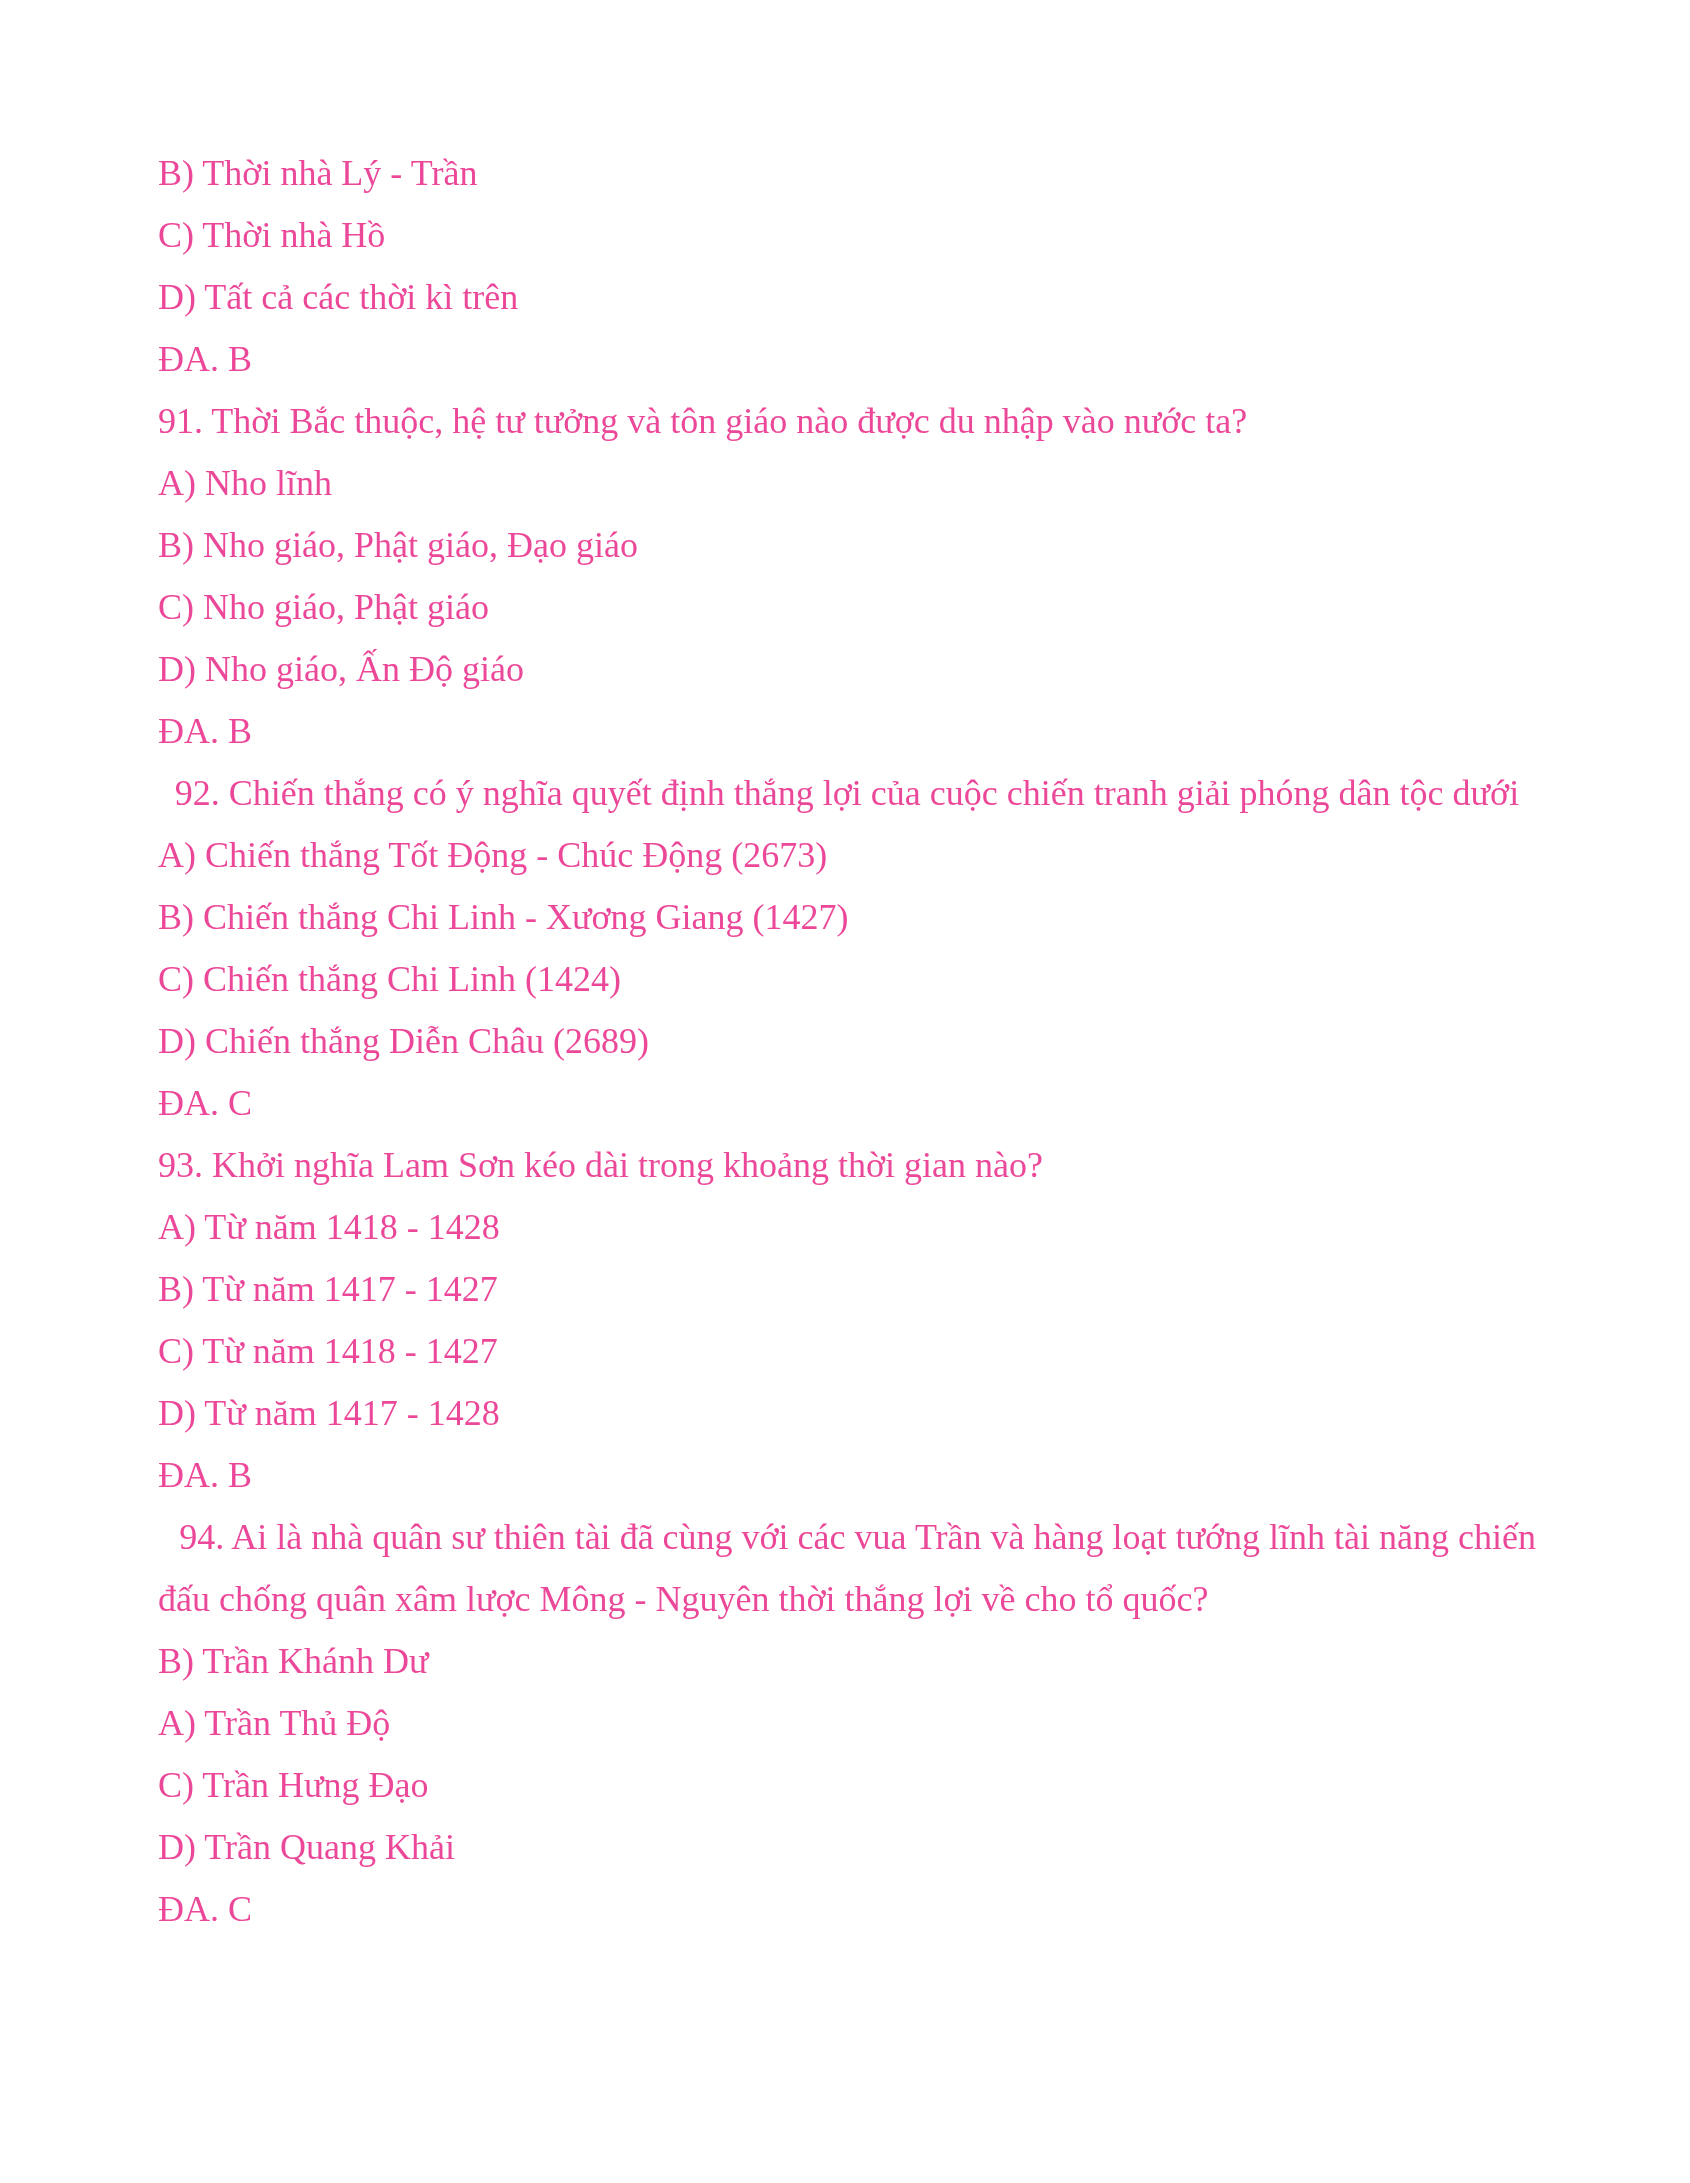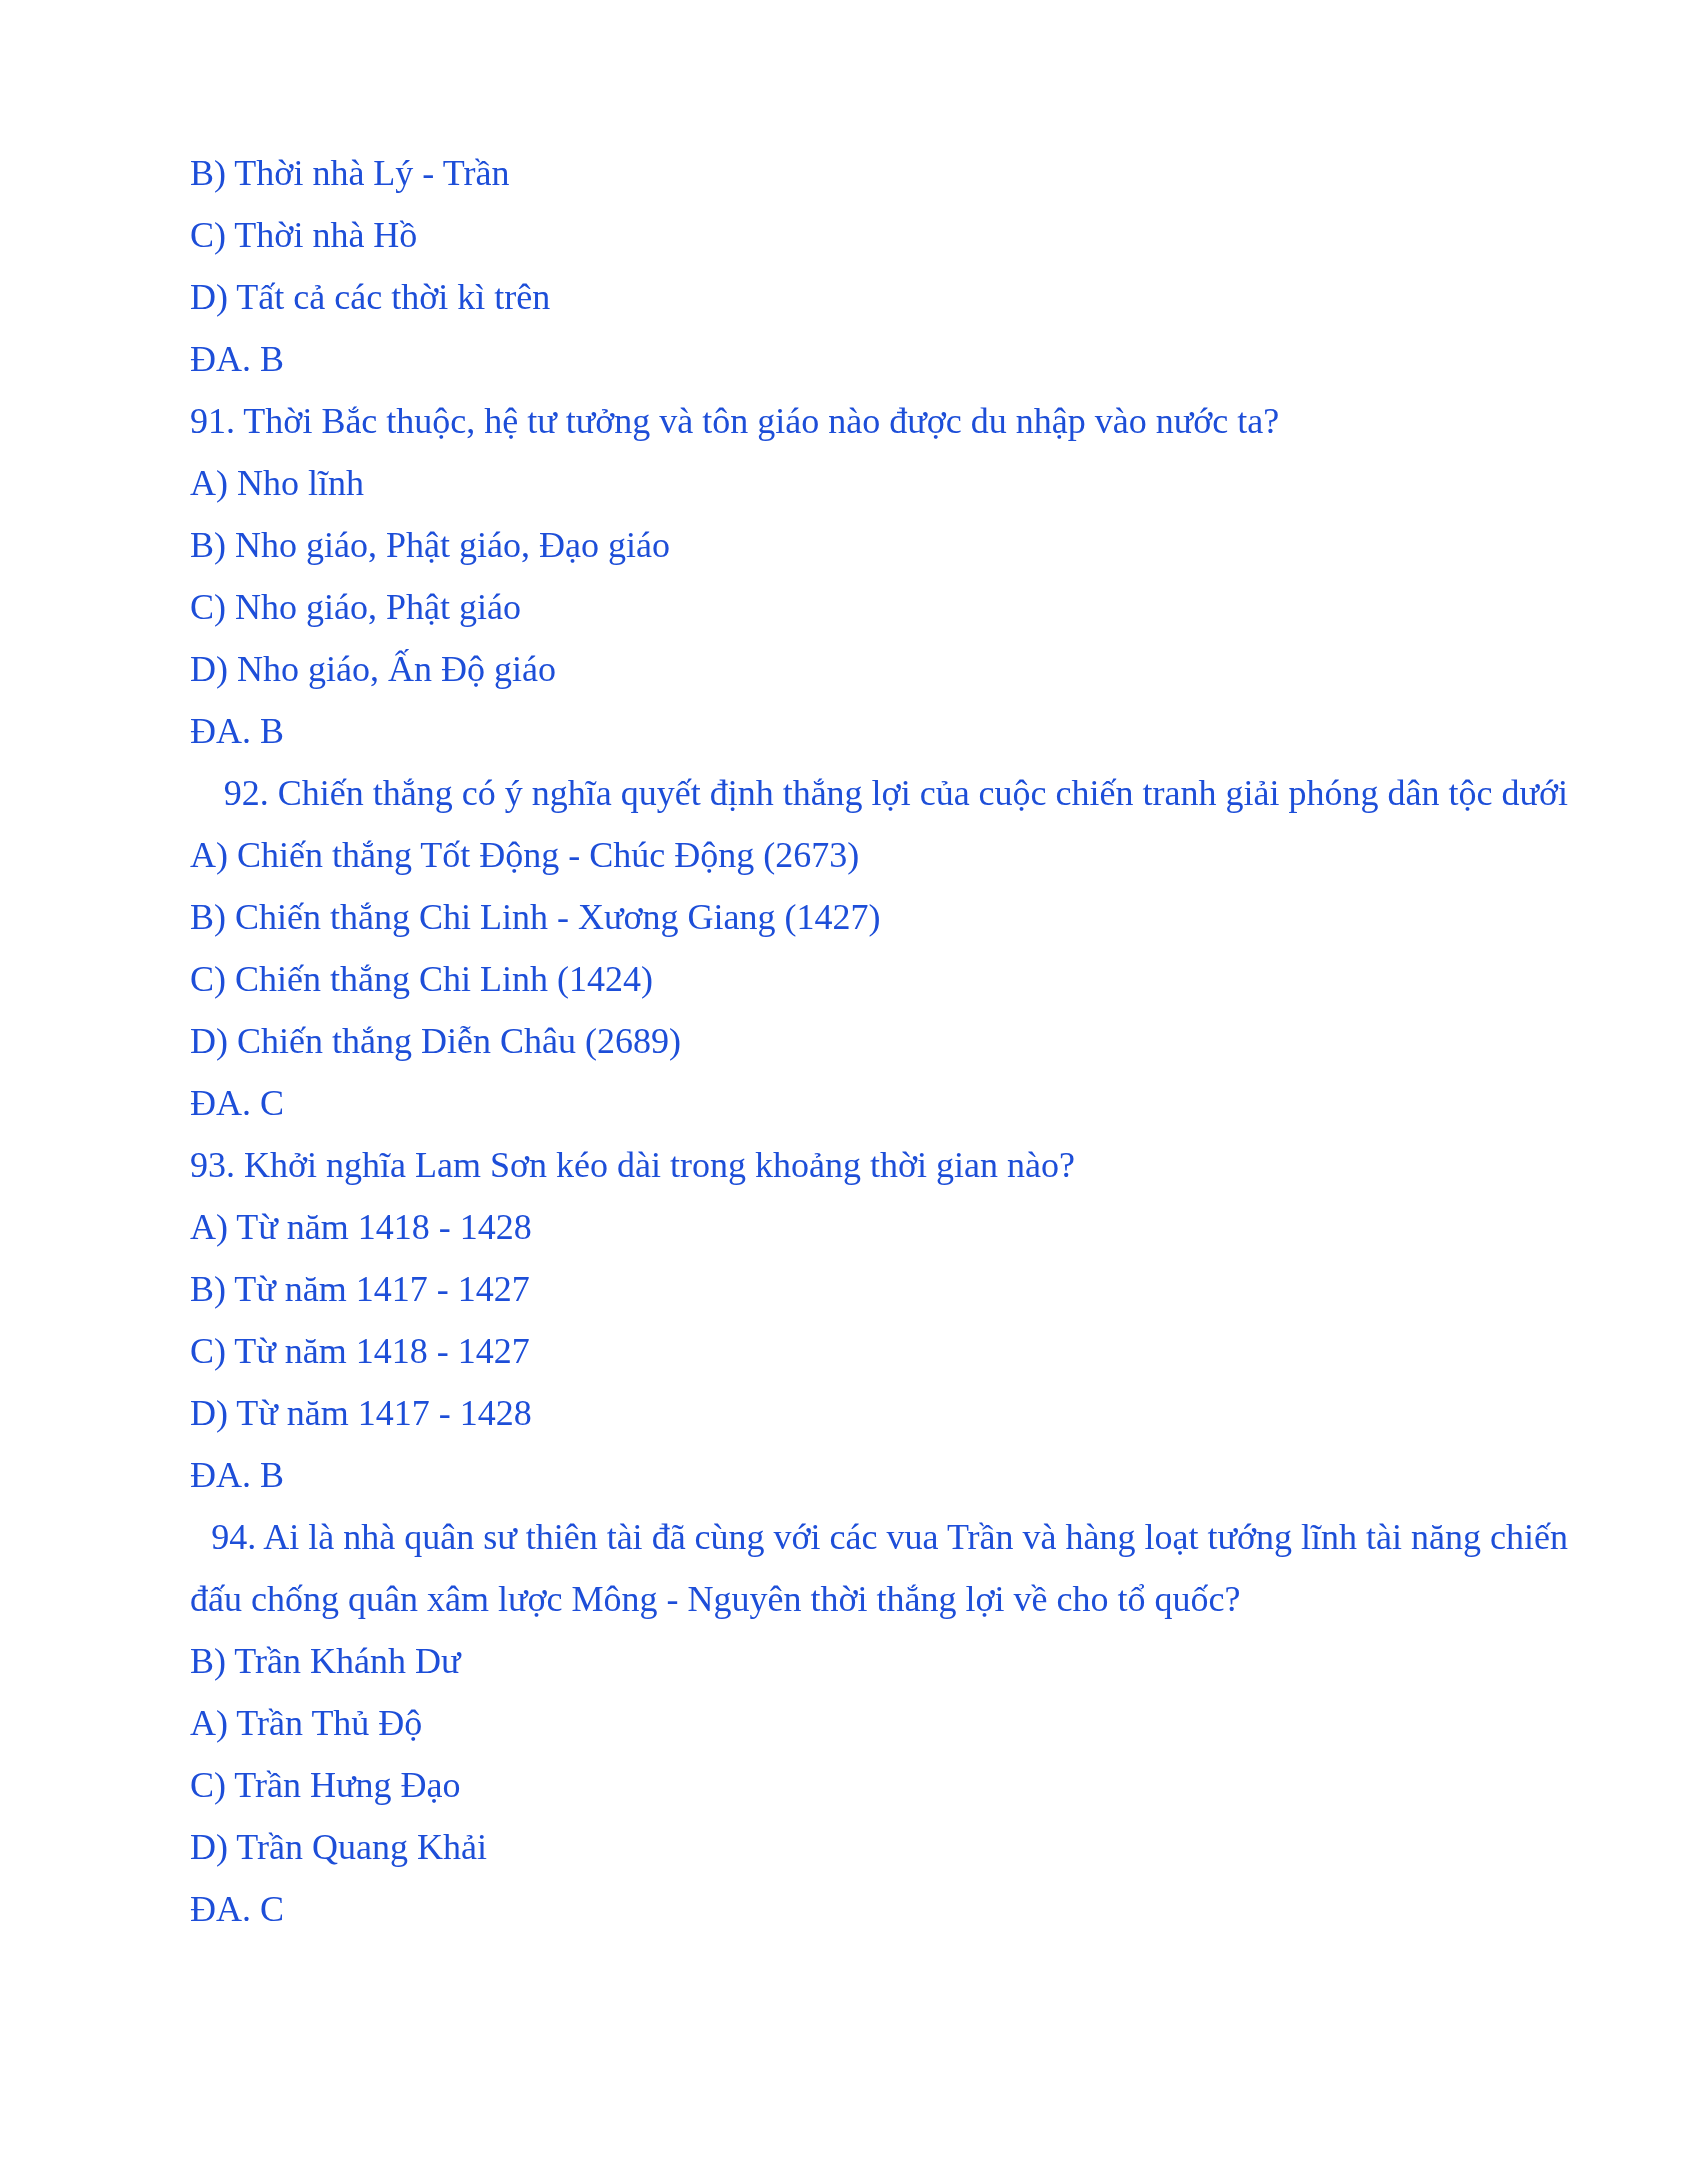--- a/index.html
+++ b/index.html
@@ -15,23 +15,22 @@
     overflow: hidden;
   }
   .text-block {
     position: absolute;
     left: 158px;
     top: 142px;
     width: 1378px;
     font-family: "Liberation Serif", "DejaVu Serif", serif;
     font-size: 36px;
     line-height: 62px;
-    color: #1d4ed8;
+    color: #ec4899;
     font-weight: normal;
-    margin-left: 32px;
   }
   .doc-line {
     white-space: nowrap;
     text-align: left;
   }
   
   .doc-line.justify {
     text-align: justify;
     text-align-last: justify;
   }
@@ -44,21 +43,21 @@
       <div class="doc-line">B) Thời nhà Lý - Trần</div>
       <div class="doc-line">C) Thời nhà Hồ</div>
       <div class="doc-line">D) Tất cả các thời kì trên</div>
       <div class="doc-line">ĐA. B</div>
       <div class="doc-line">91. Thời Bắc thuộc, hệ tư tưởng và tôn giáo nào được du nhập vào nước ta?</div>
       <div class="doc-line">A) Nho lĩnh</div>
       <div class="doc-line">B) Nho giáo, Phật giáo, Đạo giáo</div>
       <div class="doc-line">C) Nho giáo, Phật giáo</div>
       <div class="doc-line">D) Nho giáo, Ấn Độ giáo</div>
       <div class="doc-line">ĐA. B</div>
-      <div class="doc-line justify" style="text-align: right; text-align-last: auto; word-spacing: 0px;">92. Chiến thắng có ý nghĩa quyết định thắng lợi của cuộc chiến tranh giải phóng dân tộc dưới</div>
+      <div class="doc-line justify" style="text-align: center; text-align-last: auto; word-spacing: 0px;">92. Chiến thắng có ý nghĩa quyết định thắng lợi của cuộc chiến tranh giải phóng dân tộc dưới</div>
       <div class="doc-line">A) Chiến thắng Tốt Động - Chúc Động (2673)</div>
       <div class="doc-line">B) Chiến thắng Chi Linh - Xương Giang (1427)</div>
       <div class="doc-line">C) Chiến thắng Chi Linh (1424)</div>
       <div class="doc-line">D) Chiến thắng Diễn Châu (2689)</div>
       <div class="doc-line">ĐA. C</div>
       <div class="doc-line">93. Khởi nghĩa Lam Sơn kéo dài trong khoảng thời gian nào?</div>
       <div class="doc-line">A) Từ năm 1418 - 1428</div>
       <div class="doc-line">B) Từ năm 1417 - 1427</div>
       <div class="doc-line">C) Từ năm 1418 - 1427</div>
       <div class="doc-line">D) Từ năm 1417 - 1428</div>

